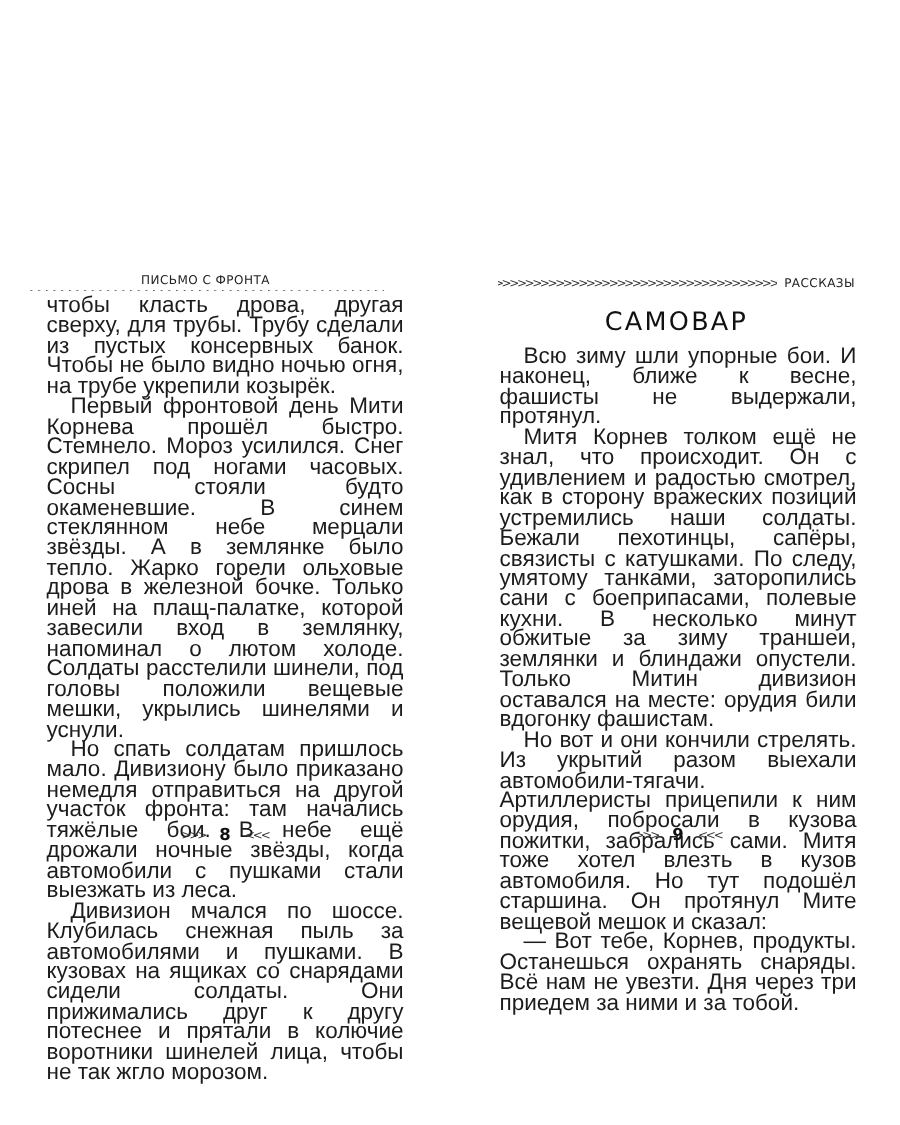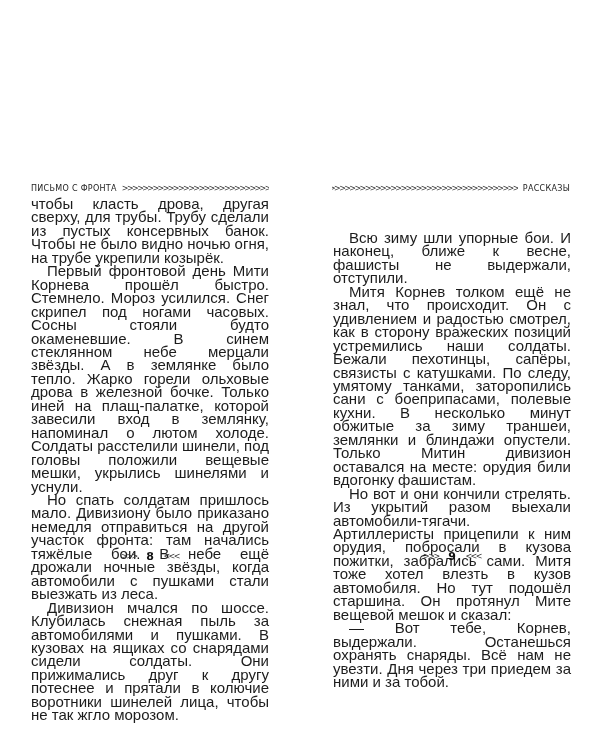--- a/index.html
+++ b/index.html
@@ -28,21 +28,21 @@
       height: 12px;
       display: flex;
       align-items: center;
       font-family: "DejaVu Sans", sans-serif;
       font-size: 8px;
       letter-spacing: 0.3px;
       color: #222;
       white-space: nowrap;
       overflow: hidden;
     }
-    .page-left .running-header { left: 31px; width: 238px; }
+    .page-left .running-header { left: 18px; width: 238px; flex-direction: column; }
     .page-right .running-header { left: 32px; width: 238px; justify-content: flex-end; }
 
     .chev {
       font-family: "DejaVu Sans", sans-serif;
       font-size: 8px;
       letter-spacing: -1.6px;
       color: #333;
       overflow: hidden;
       white-space: nowrap;
       flex: 1;
@@ -126,26 +126,27 @@
     <span class="deco">&lt;&lt;&lt;</span>
   </div>
 </div>
 
 <div class="page page-right">
   <div class="running-header">
     <span class="chev">&lt;&lt;&lt;&lt;&lt;&lt;&lt;&lt;&lt;&lt;&lt;&lt;&lt;&lt;&lt;&lt;&lt;&lt;&lt;&lt;&lt;&lt;&lt;&lt;&lt;&lt;&lt;&lt;&lt;&lt;&lt;&lt;&lt;&lt;&lt;&lt;&lt;&lt;&lt;&lt;&lt;&lt;&lt;&lt;&lt;&lt;&lt;&lt;&lt;&lt;&lt;&lt;&lt;&lt;</span>
     <span>РАССКАЗЫ</span>
   </div>
 
+  <div class="chapter-title">САМОВАР</div>
 
   <div class="text-column">
-    <p>Всю зиму шли упорные бои. И наконец, ближе к весне, фашисты не выдержали, отступили.</p>
+    <p>Всю зиму шли упорные бои. И наконец, ближе к весне, фашисты не выдержали, протянул.</p>
     <p>Митя Корнев толком ещё не знал, что происходит. Он с удивлением и радостью смотрел, как в сторону вражеских позиций устремились наши солдаты. Бежали пехотинцы, сапёры, связисты с катушками. По следу, умятому танками, заторопились сани с боеприпасами, полевые кухни. В несколько минут обжитые за зиму траншеи, землянки и блиндажи опустели. Только Митин дивизион оставался на месте: орудия били вдогонку фашистам.</p>
     <p>Но вот и они кончили стрелять. Из укрытий разом выехали автомобили-тягачи. Артиллеристы прицепили к ним орудия, побросали в кузова пожитки, забрались сами. Митя тоже хотел влезть в кузов автомобиля. Но тут подошёл старшина. Он протянул Мите вещевой мешок и сказал:</p>
-    <p>— Вот тебе, Корнев, выдержали. Останешься охранять снаряды. Всё нам не увезти. Дня через три приедем за ними и за тобой.</p>
+    <p>— Вот тебе, Корнев, продукты. Останешься охранять снаряды. Всё нам не увезти. Дня через три приедем за ними и за тобой.</p>
   </div>
 
   <div class="folio">
     <span class="deco">&gt;&gt;&gt;</span>
     <span class="num">9</span>
     <span class="deco">&lt;&lt;&lt;</span>
   </div>
 </div>
 
 </body></html>

